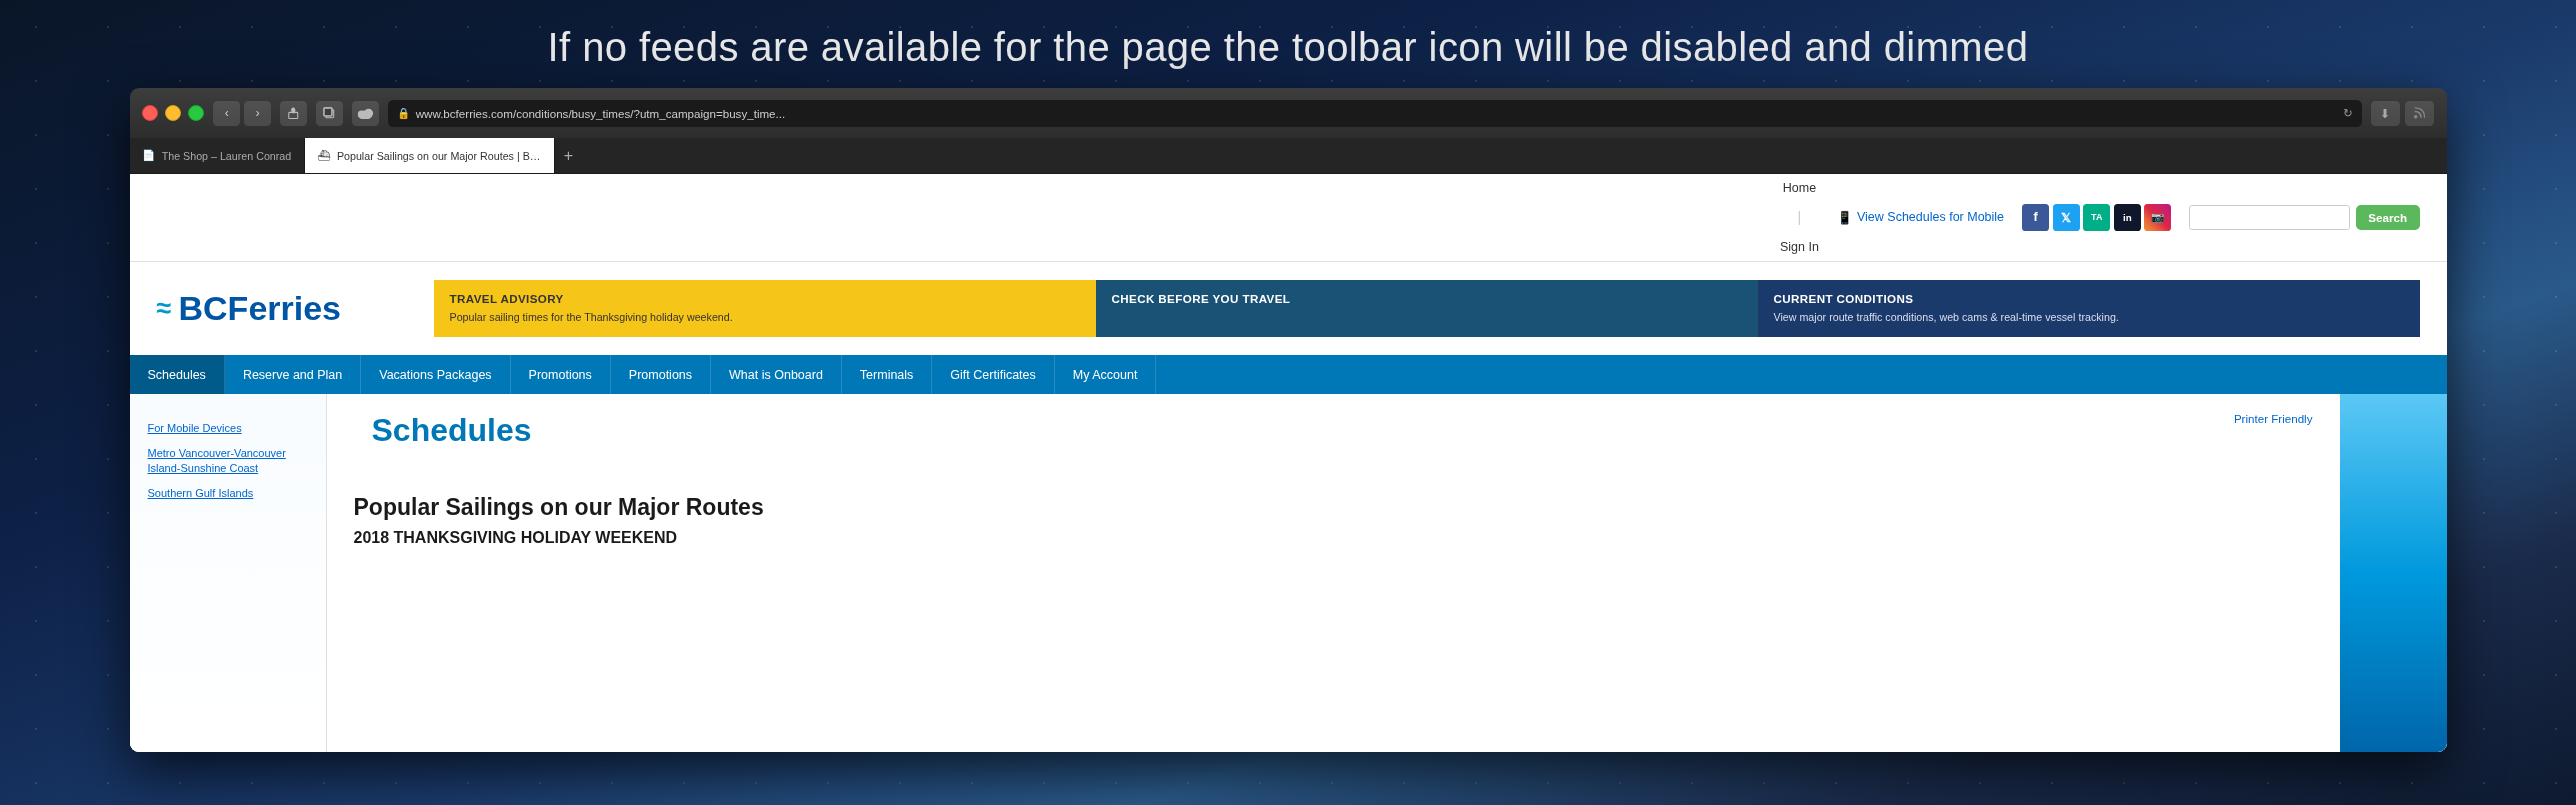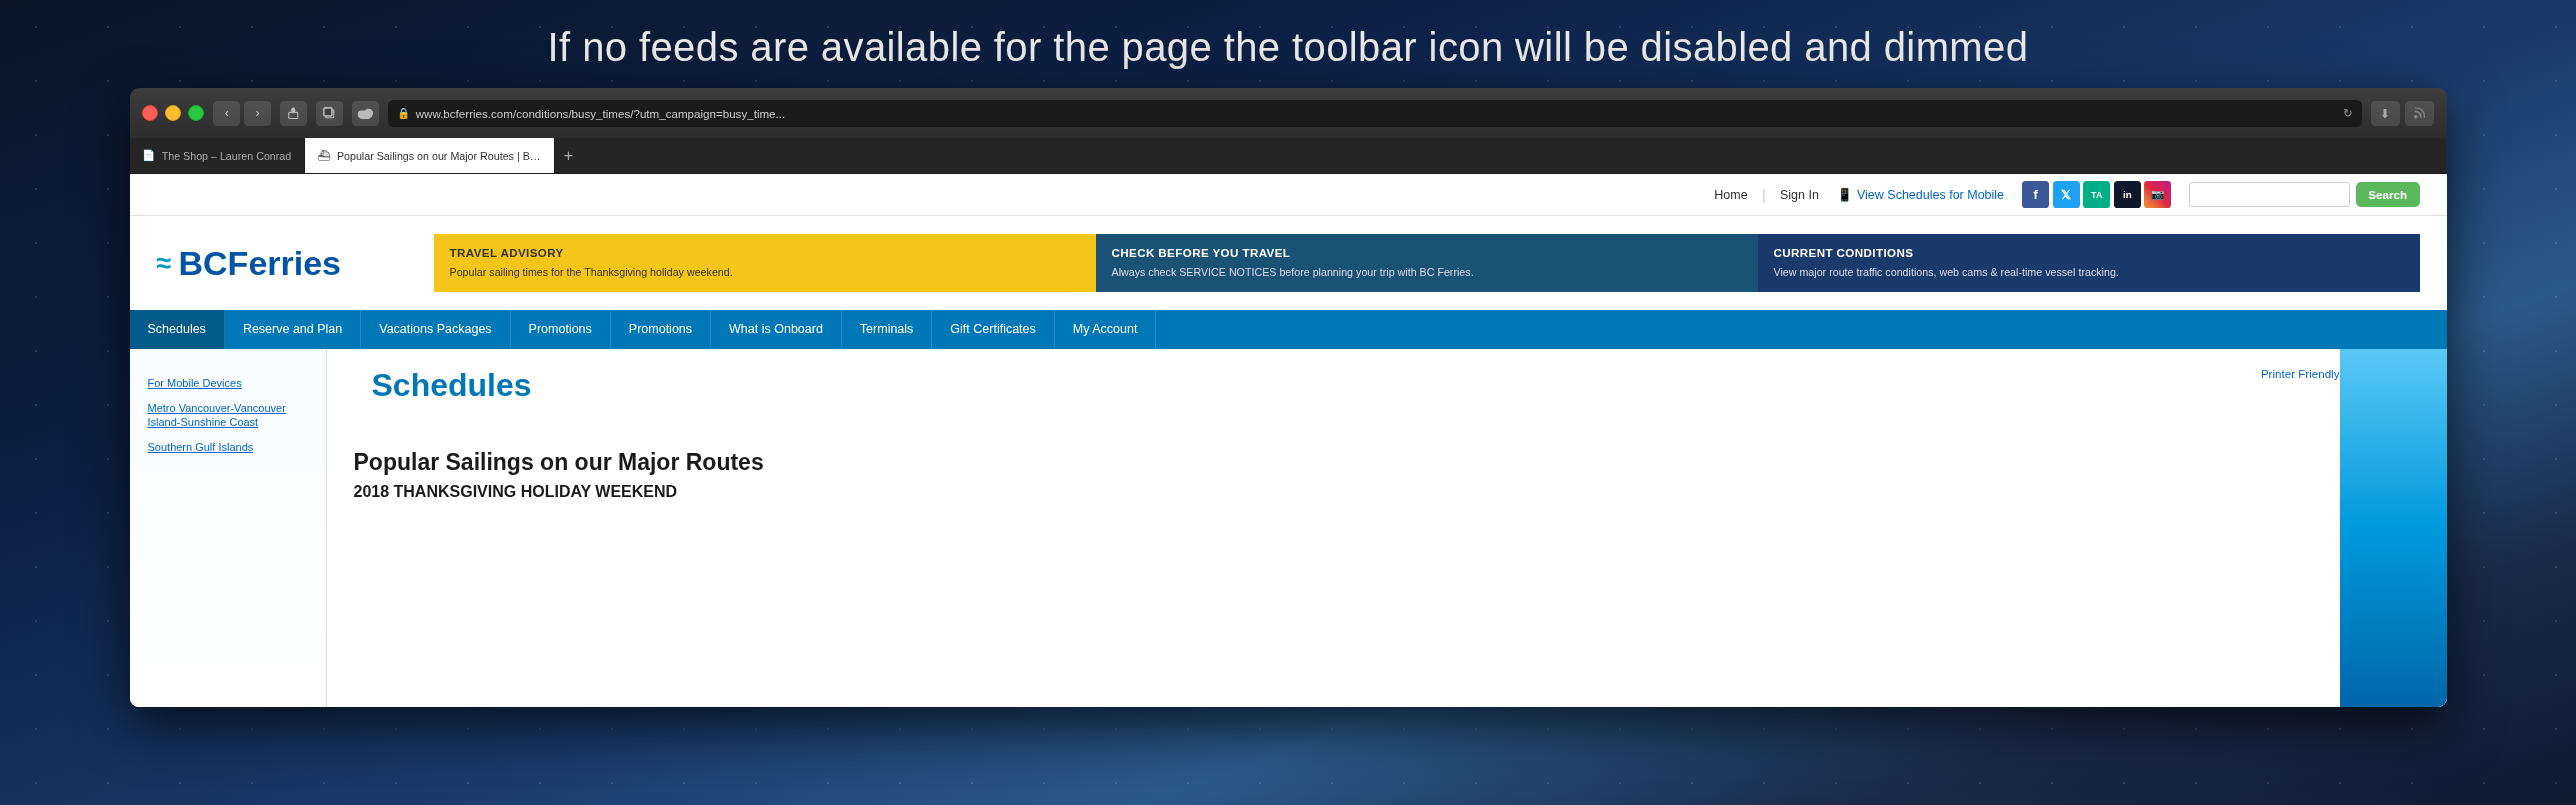--- a/index.html
+++ b/index.html
@@ -208,20 +208,21 @@
       display: flex;
       align-items: center;
       justify-content: flex-end;
       gap: 18px;
     }
 
     .topbar-links {
       display: flex;
       align-items: center;
       gap: 14.3px;
+      flex-direction: column;
     }
 
     .topbar-link {
       color: #333;
       font-size: 12.5px;
       text-decoration: none;
       cursor: pointer;
     }
 
     .topbar-link.mobile {
@@ -414,20 +415,21 @@
       flex: 1;
       padding: 27px;
     }
 
     .printer-friendly {
       text-align: right;
       color: #0066cc;
       font-size: 11.6px;
       margin-bottom: 18px;
       cursor: pointer;
+      padding-right: 27px;
     }
 
     .content-heading {
       font-size: 23px;
       font-weight: bold;
       color: #1a1a1a;
       margin-bottom: 7.2px;
     }
 
     .content-subheading {
@@ -549,21 +551,20 @@
           <span>BCFerries</span>
         </div>
       </div>
       <div class="advisory-boxes">
         <div class="advisory-box yellow">
           <div class="advisory-title">TRAVEL ADVISORY</div>
           <div class="advisory-text">Popular sailing times for the Thanksgiving holiday weekend.</div>
         </div>
         <div class="advisory-box blue">
           <div class="advisory-title">CHECK BEFORE YOU TRAVEL</div>
-          <div class="advisory-text">Always check SERVICE NOTICES before planning your trip with BC Ferries.</div>
         </div>
         <div class="advisory-box dark-blue">
           <div class="advisory-title">CURRENT CONDITIONS</div>
           <div class="advisory-text">View major route traffic conditions, web cams &amp; real-time vessel tracking.</div>
         </div>
       </div>
     </div>
 
     <div class="main-nav">
       <div class="nav-item active">Schedules</div>

